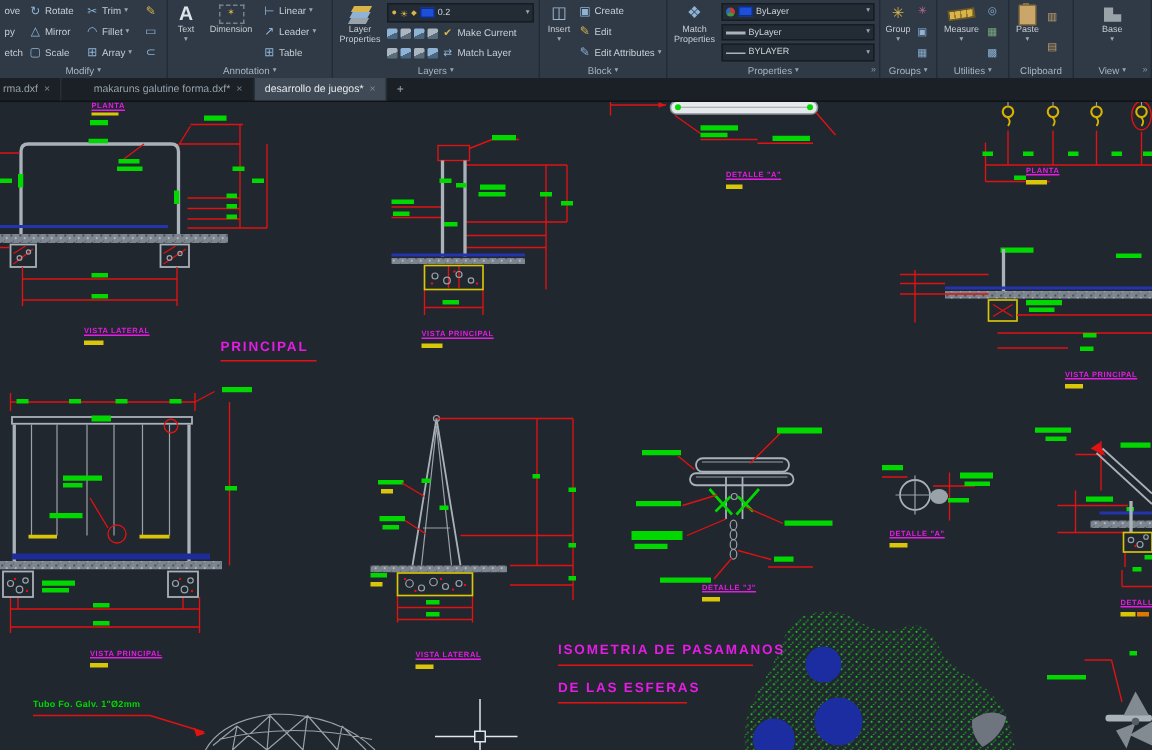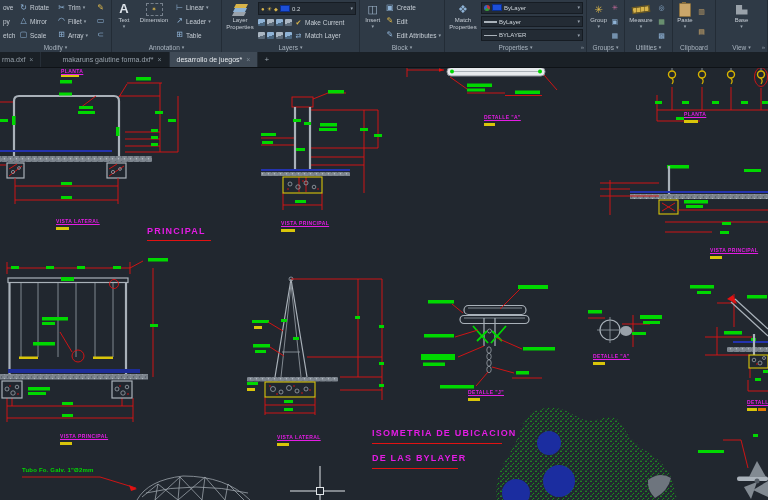--- a/index.html
+++ b/index.html
@@ -688,20 +688,20 @@
 <div class="lbl" style="left:468px;top:322px;font-size:5px">DETALLE "J"</div>
 <div class="ub" style="left:468px;top:330px;width:12px"></div>
 
 <div class="lbl" style="left:593px;top:286px;font-size:5px">DETALLE "A"</div>
 <div class="ub" style="left:593px;top:294px;width:12px"></div>
 
 <div class="lbl" style="left:747px;top:332px;font-size:5px">DETALLE</div>
 <div class="ub" style="left:747px;top:340px;width:10px"></div>
 <div class="ob" style="left:758px;top:340px;width:8px"></div>
 
-<div class="lbl big" style="left:372px;top:361px">ISOMETRIA DE UBICACION</div>
+<div class="lbl big" style="left:372px;top:361px">ISOMETRIA DE PASAMANOS</div>
 <div class="rub" style="left:372px;top:374.5px;width:130px"></div>
-<div class="lbl big" style="left:372px;top:386px">DE LAS BYLAYER</div>
+<div class="lbl big" style="left:372px;top:386px">DE LAS ESFERAS</div>
 <div class="rub" style="left:372px;top:399.5px;width:86px"></div>
 
 <div class="note" style="left:22px;top:399px;font-size:6px">Tubo Fo. Galv. 1"Ø2mm</div>
 
 </div>
 
 </body></html>

